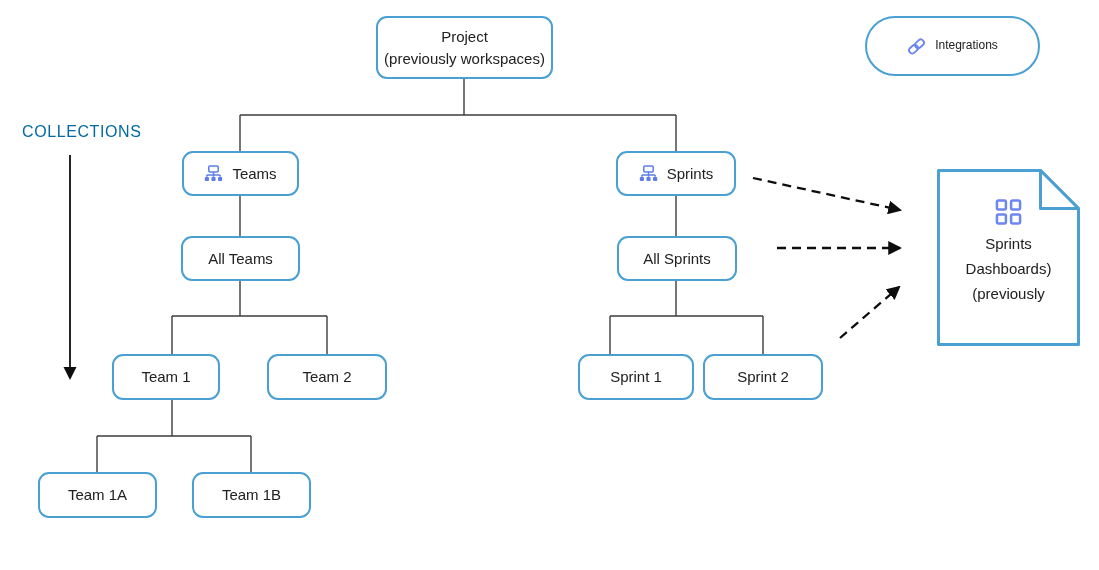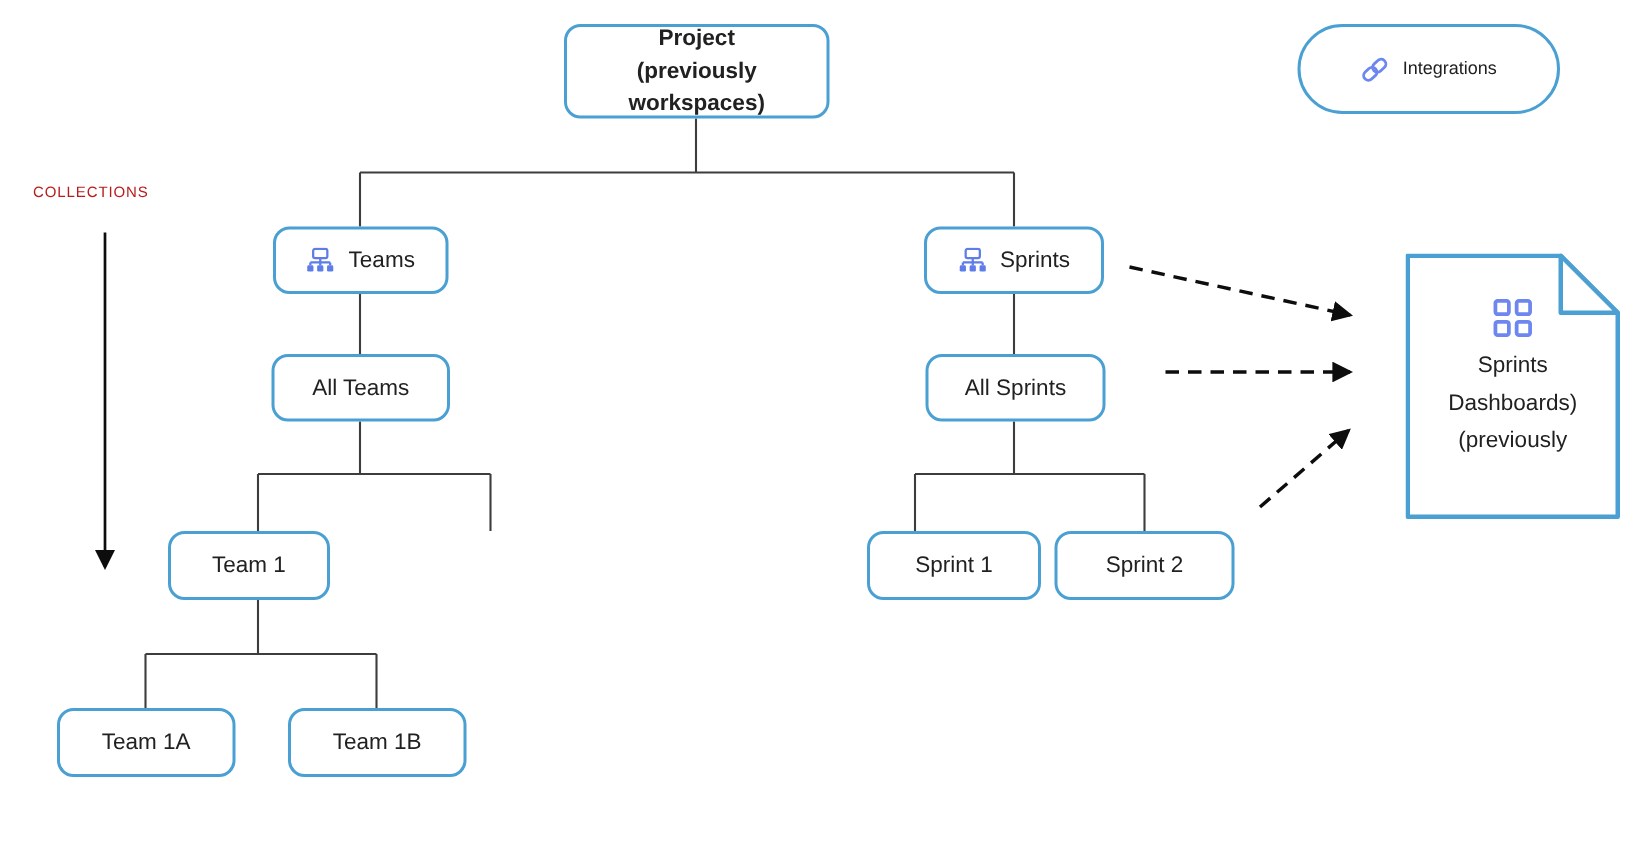--- a/index.html
+++ b/index.html
@@ -22,27 +22,27 @@
     border:2px solid var(--box-border);
     border-radius:11px;
     display:flex;
     align-items:center;
     justify-content:center;
     font-size:15px;
     color:var(--text);
     text-align:center;
     line-height:1.45;
   }
-  .node.stack{flex-direction:column;font-weight:bold;}
+  .node.stack{flex-direction:column;}
   .node.row{flex-direction:row;gap:9px;}
   .node .icon{display:flex;align-items:center;}
   .pill{border-radius:30px;font-size:12px;gap:12px;}
   .collections{
     position:absolute;left:22px;top:123px;
-    font-size:10px;letter-spacing:0.6px;color:#b91c1c;
+    font-size:16px;letter-spacing:0.6px;color:#0369a1;
   }
   .doc{position:absolute;left:937px;top:169px;width:143px;height:177px;}
   .doc svg.outline{position:absolute;left:0;top:0;}
   .doc .doc-icon{position:absolute;left:0;top:30px;width:100%;display:flex;justify-content:center;}
   .doc .doc-text{position:absolute;left:0;top:62px;width:100%;font-size:15px;line-height:25px;text-align:center;}
 </style>
 </head>
 <body>
 
 <div class="canvas">
@@ -94,20 +94,23 @@
     </span>
     <span>Teams</span>
   </div>
 
   <div class="node" style="left:181px;top:236px;width:119px;height:45px">
     <span>All Teams</span>
   </div>
 
   <div class="node" style="left:112px;top:354px;width:108px;height:46px">
     <span>Team 1</span>
+  </div>
+  <div class="node" style="left:267px;top:354px;width:120px;height:46px">
+    <span>Team 2</span>
   </div>
 
   <div class="node" style="left:38px;top:472px;width:119px;height:46px">
     <span>Team 1A</span>
   </div>
   <div class="node" style="left:192px;top:472px;width:119px;height:46px">
     <span>Team 1B</span>
   </div>
 
   <div class="node row" style="left:616px;top:151px;width:120px;height:45px">

